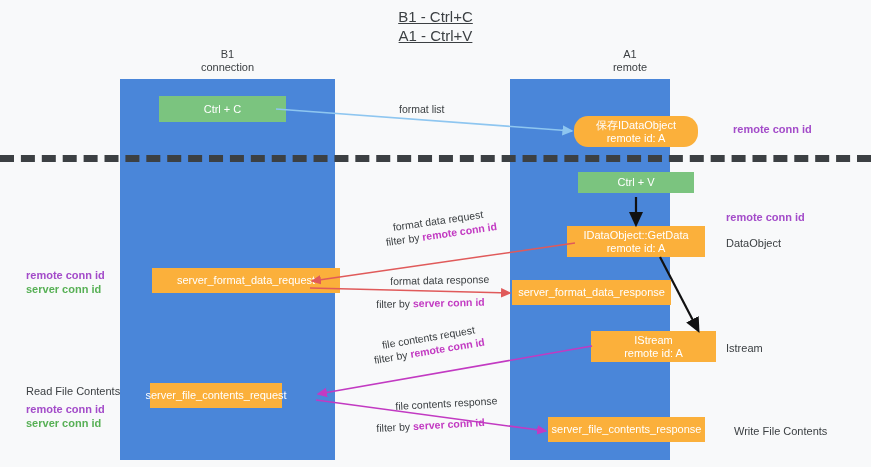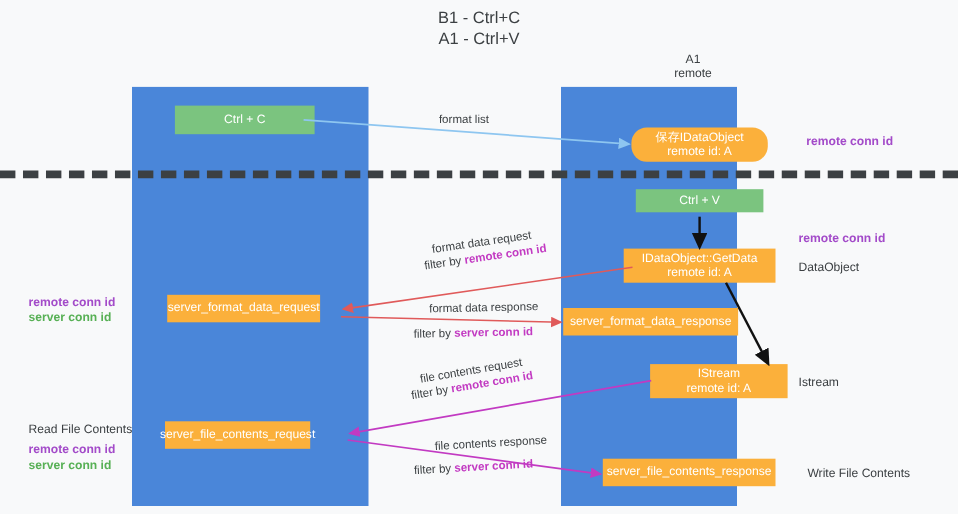--- a/index.html
+++ b/index.html
@@ -9,21 +9,21 @@
     font-family:"Liberation Sans","DejaVu Sans",sans-serif;
     overflow:hidden;
     position:relative;
   }
   #stage{position:absolute;left:0;top:0;width:871px;height:467px;}
   .abs{position:absolute;}
 
   
   .title{
     left:0;top:7px;width:871px;text-align:center;
-    font-size:15px;color:#3c4043;line-height:19px;
+    font-size:15px;color:#3c4043;line-height:19px;text-decoration:underline;
   }
 
   
   .colhead{
     font-size:11px;color:#3c4043;text-align:center;line-height:13px;
   }
 
   
   .panel{background:#4a86d9;}
 
@@ -64,20 +64,24 @@
 </head>
 <body>
 
 <div id="stage">
 
   <div class="abs title">
     <div>B1 - Ctrl+C</div>
     <div>A1 - Ctrl+V</div>
   </div>
 
+  <div class="abs colhead" style="left:120px;top:48px;width:215px;">
+    <div>B1</div>
+    <div>connection</div>
+  </div>
   <div class="abs colhead" style="left:510px;top:48px;width:240px;">
     <div>A1</div>
     <div>remote</div>
   </div>
 
   <div class="abs panel" style="left:120px;top:79px;width:215px;height:381px;"></div>
   <div class="abs panel" style="left:510px;top:79px;width:160px;height:381px;"></div>
 
   <svg class="arrows" viewBox="0 0 871 467">
     <defs>
@@ -123,21 +127,21 @@
 
   <div class="abs box green" style="left:578px;top:172px;width:116px;height:21px;">
     <div>Ctrl + V</div>
   </div>
 
   <div class="abs box orange" style="left:567px;top:226px;width:138px;height:31px;">
     <div>IDataObject::GetData</div>
     <div class="l2">remote id: A</div>
   </div>
 
-  <div class="abs box orange" style="left:152px;top:268px;width:139px;height:25px;">
+  <div class="abs box orange" style="left:152px;top:268px;width:188px;height:25px;">
     <div>server_format_data_request</div>
   </div>
 
   <div class="abs box orange" style="left:512px;top:280px;width:159px;height:25px;">
     <div>server_format_data_response</div>
   </div>
 
   <div class="abs box orange" style="left:591px;top:331px;width:125px;height:31px;">
     <div>IStream</div>
     <div class="l2">remote id: A</div>

